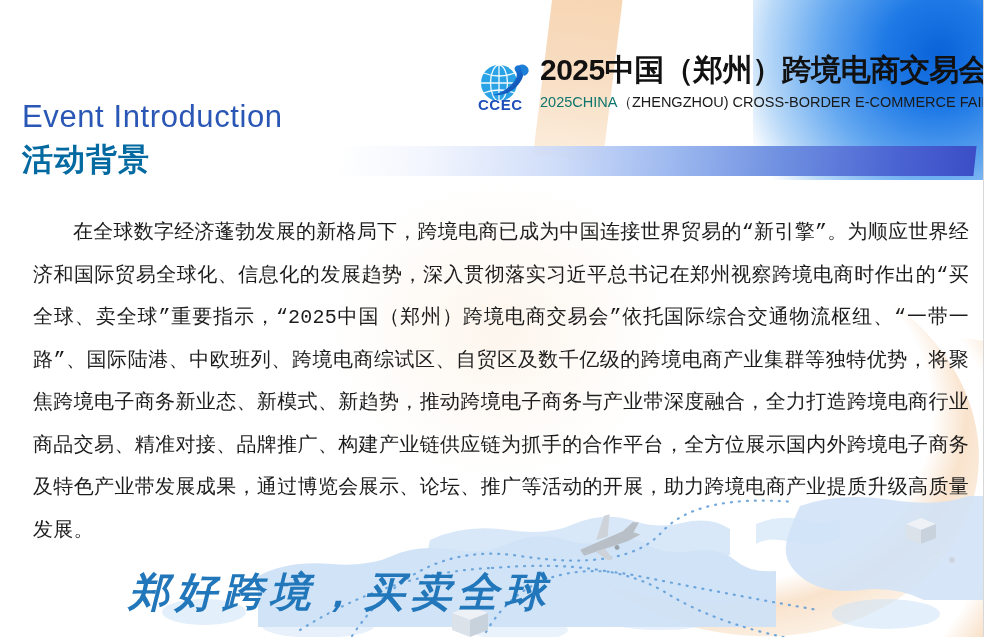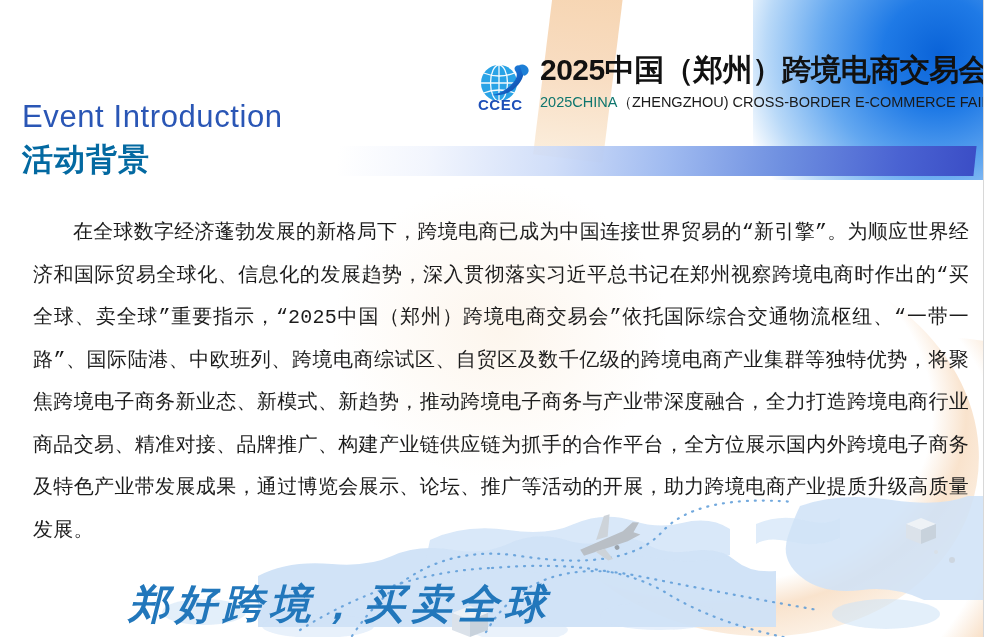--- a/index.html
+++ b/index.html
@@ -139,21 +139,20 @@
   #slogan{
     position:absolute;left:0;top:565px;width:680px;
     text-align:center;
     font-family:"DejaVu Serif","Liberation Serif",serif;
     font-style:italic;
     font-weight:bold;
     font-size:41px;
     color:#2277bb;
     letter-spacing:6px;
     white-space:nowrap;
-    margin-top:12px;
   }
 </style>
 </head>
 <body>
 
 <div id="slide">
 
   <div class="deco" id="peach-left"></div>
   <div class="deco" id="peach-swirl"></div>
   <div class="deco" id="peach-swirl2"></div>

